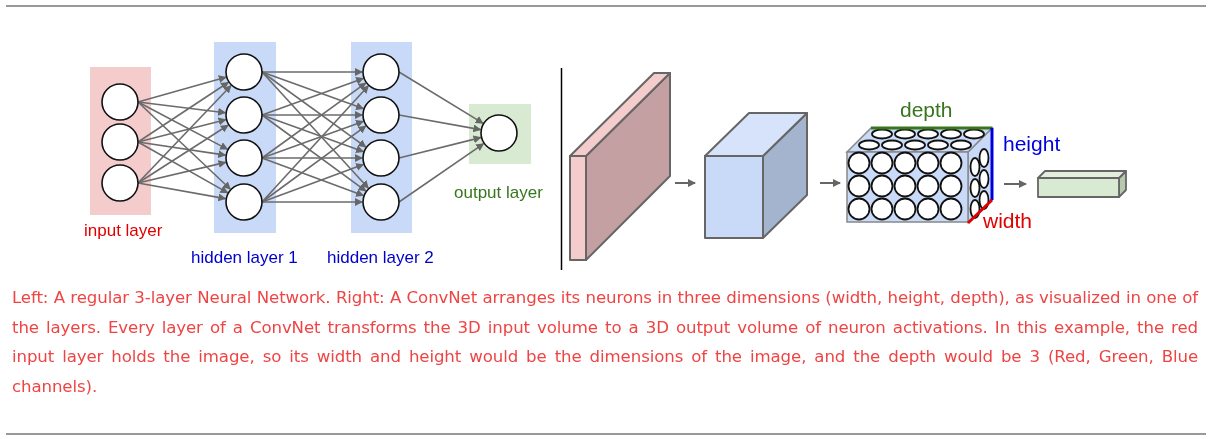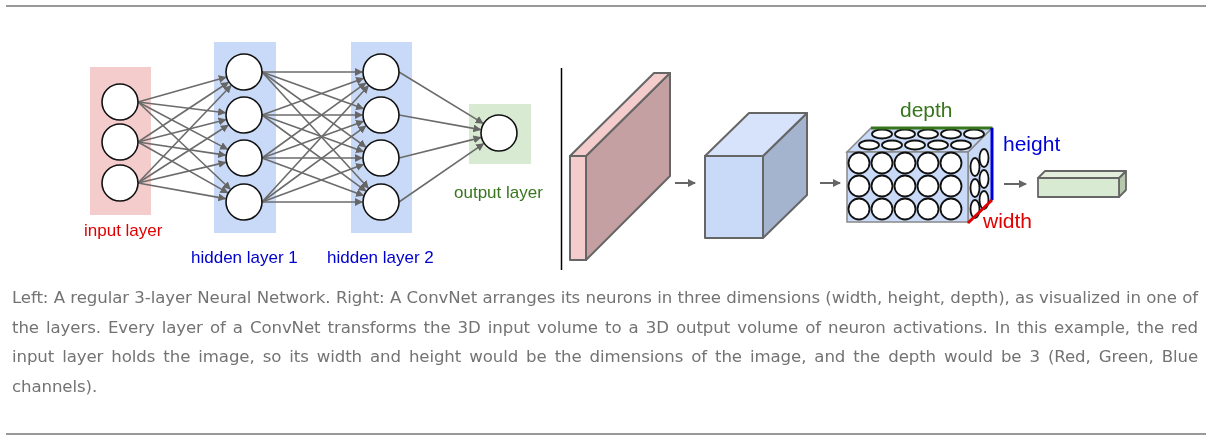--- a/index.html
+++ b/index.html
@@ -4,21 +4,21 @@
 <style>
   html, body { margin: 0; padding: 0; background: #ffffff; }
   body { width: 1212px; height: 439px; position: relative; overflow: hidden;
          font-family: "Liberation Sans", sans-serif; }
   .rule { position: absolute; left: 6px; width: 1200px; height: 2px; background: #999999; }
   #rule-top { top: 5px; }
   #rule-bottom { top: 433px; }
   #figure { position: absolute; left: 0; top: 0; }
   #caption { position: absolute; left: 12px; top: 283px; width: 1186px;
              font-family: "DejaVu Sans", sans-serif; font-size: 16.6px; line-height: 29.5px;
-             color: #737373; text-align: justify; letter-spacing: -0.1px; word-spacing: 0px; }
+             color: #ef4444; text-align: justify; letter-spacing: -0.1px; word-spacing: 0px; }
   svg text { font-family: "Liberation Sans", sans-serif; }
 </style>
 </head>
 <body>
 
 <div class="rule" id="rule-top"></div>
 
 <svg id="figure" width="1212" height="280" viewBox="0 0 1212 280">
   <defs>
     <marker id="arrowhead" markerWidth="8" markerHeight="8" refX="7" refY="4" orient="auto" markerUnits="userSpaceOnUse">

